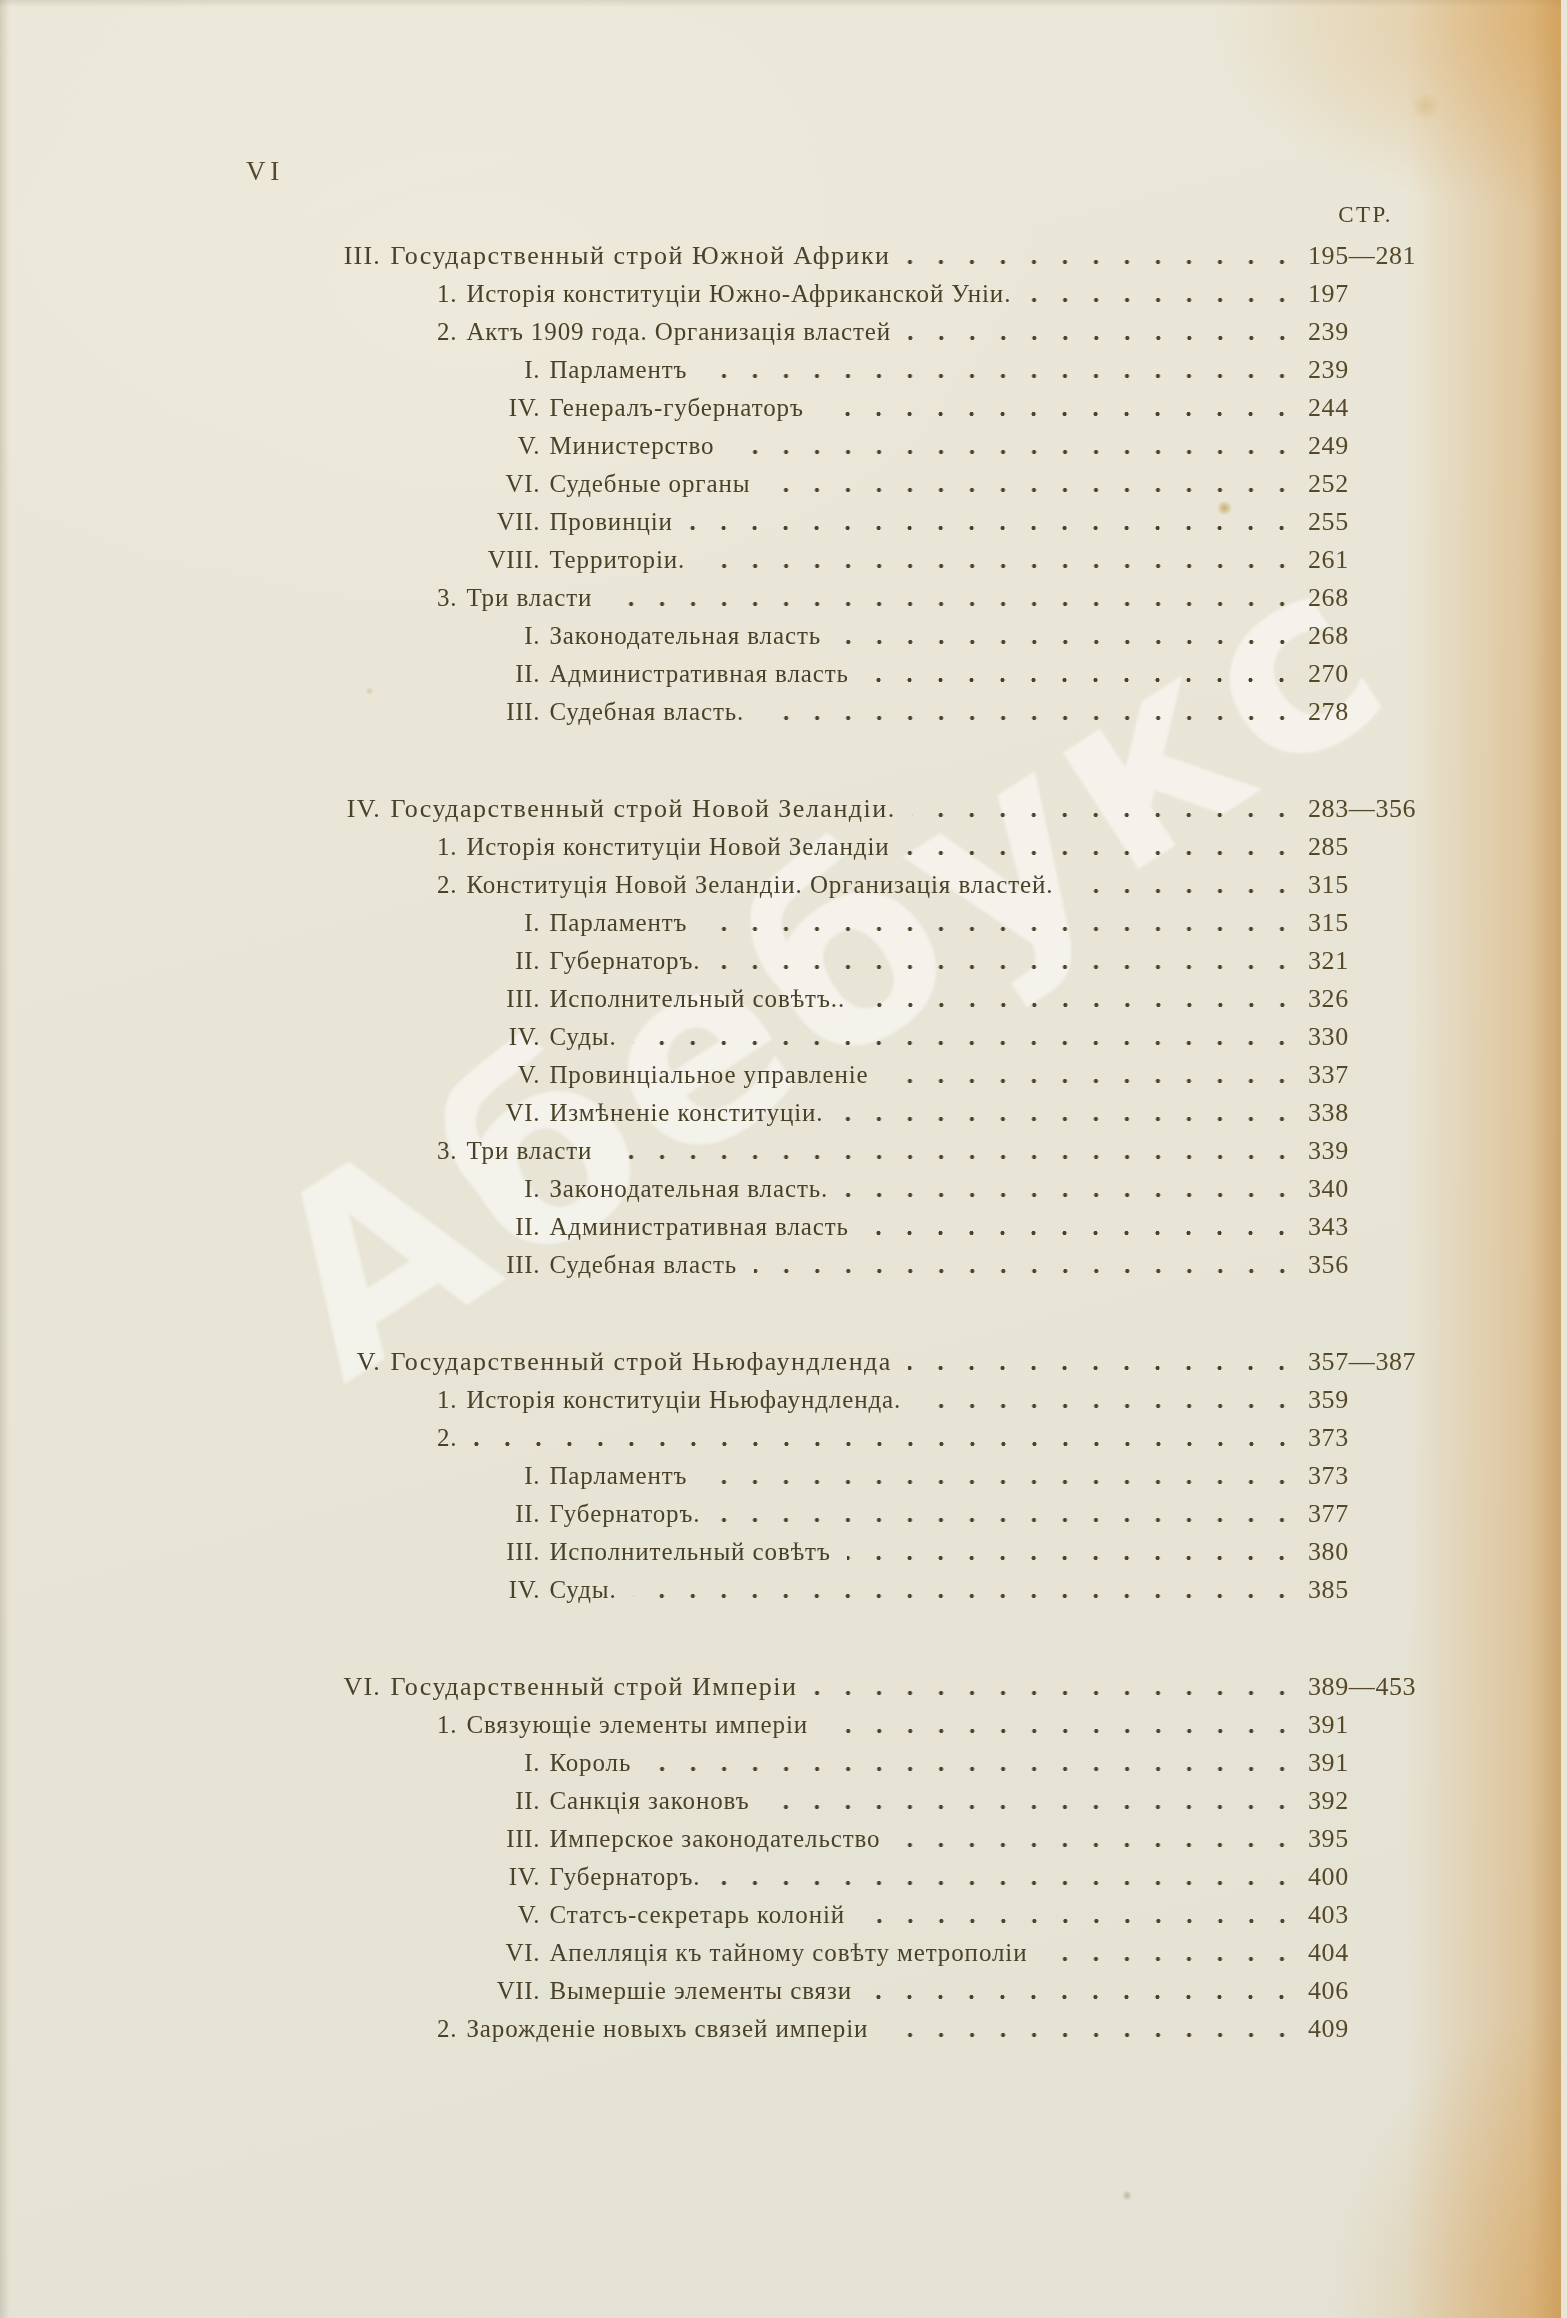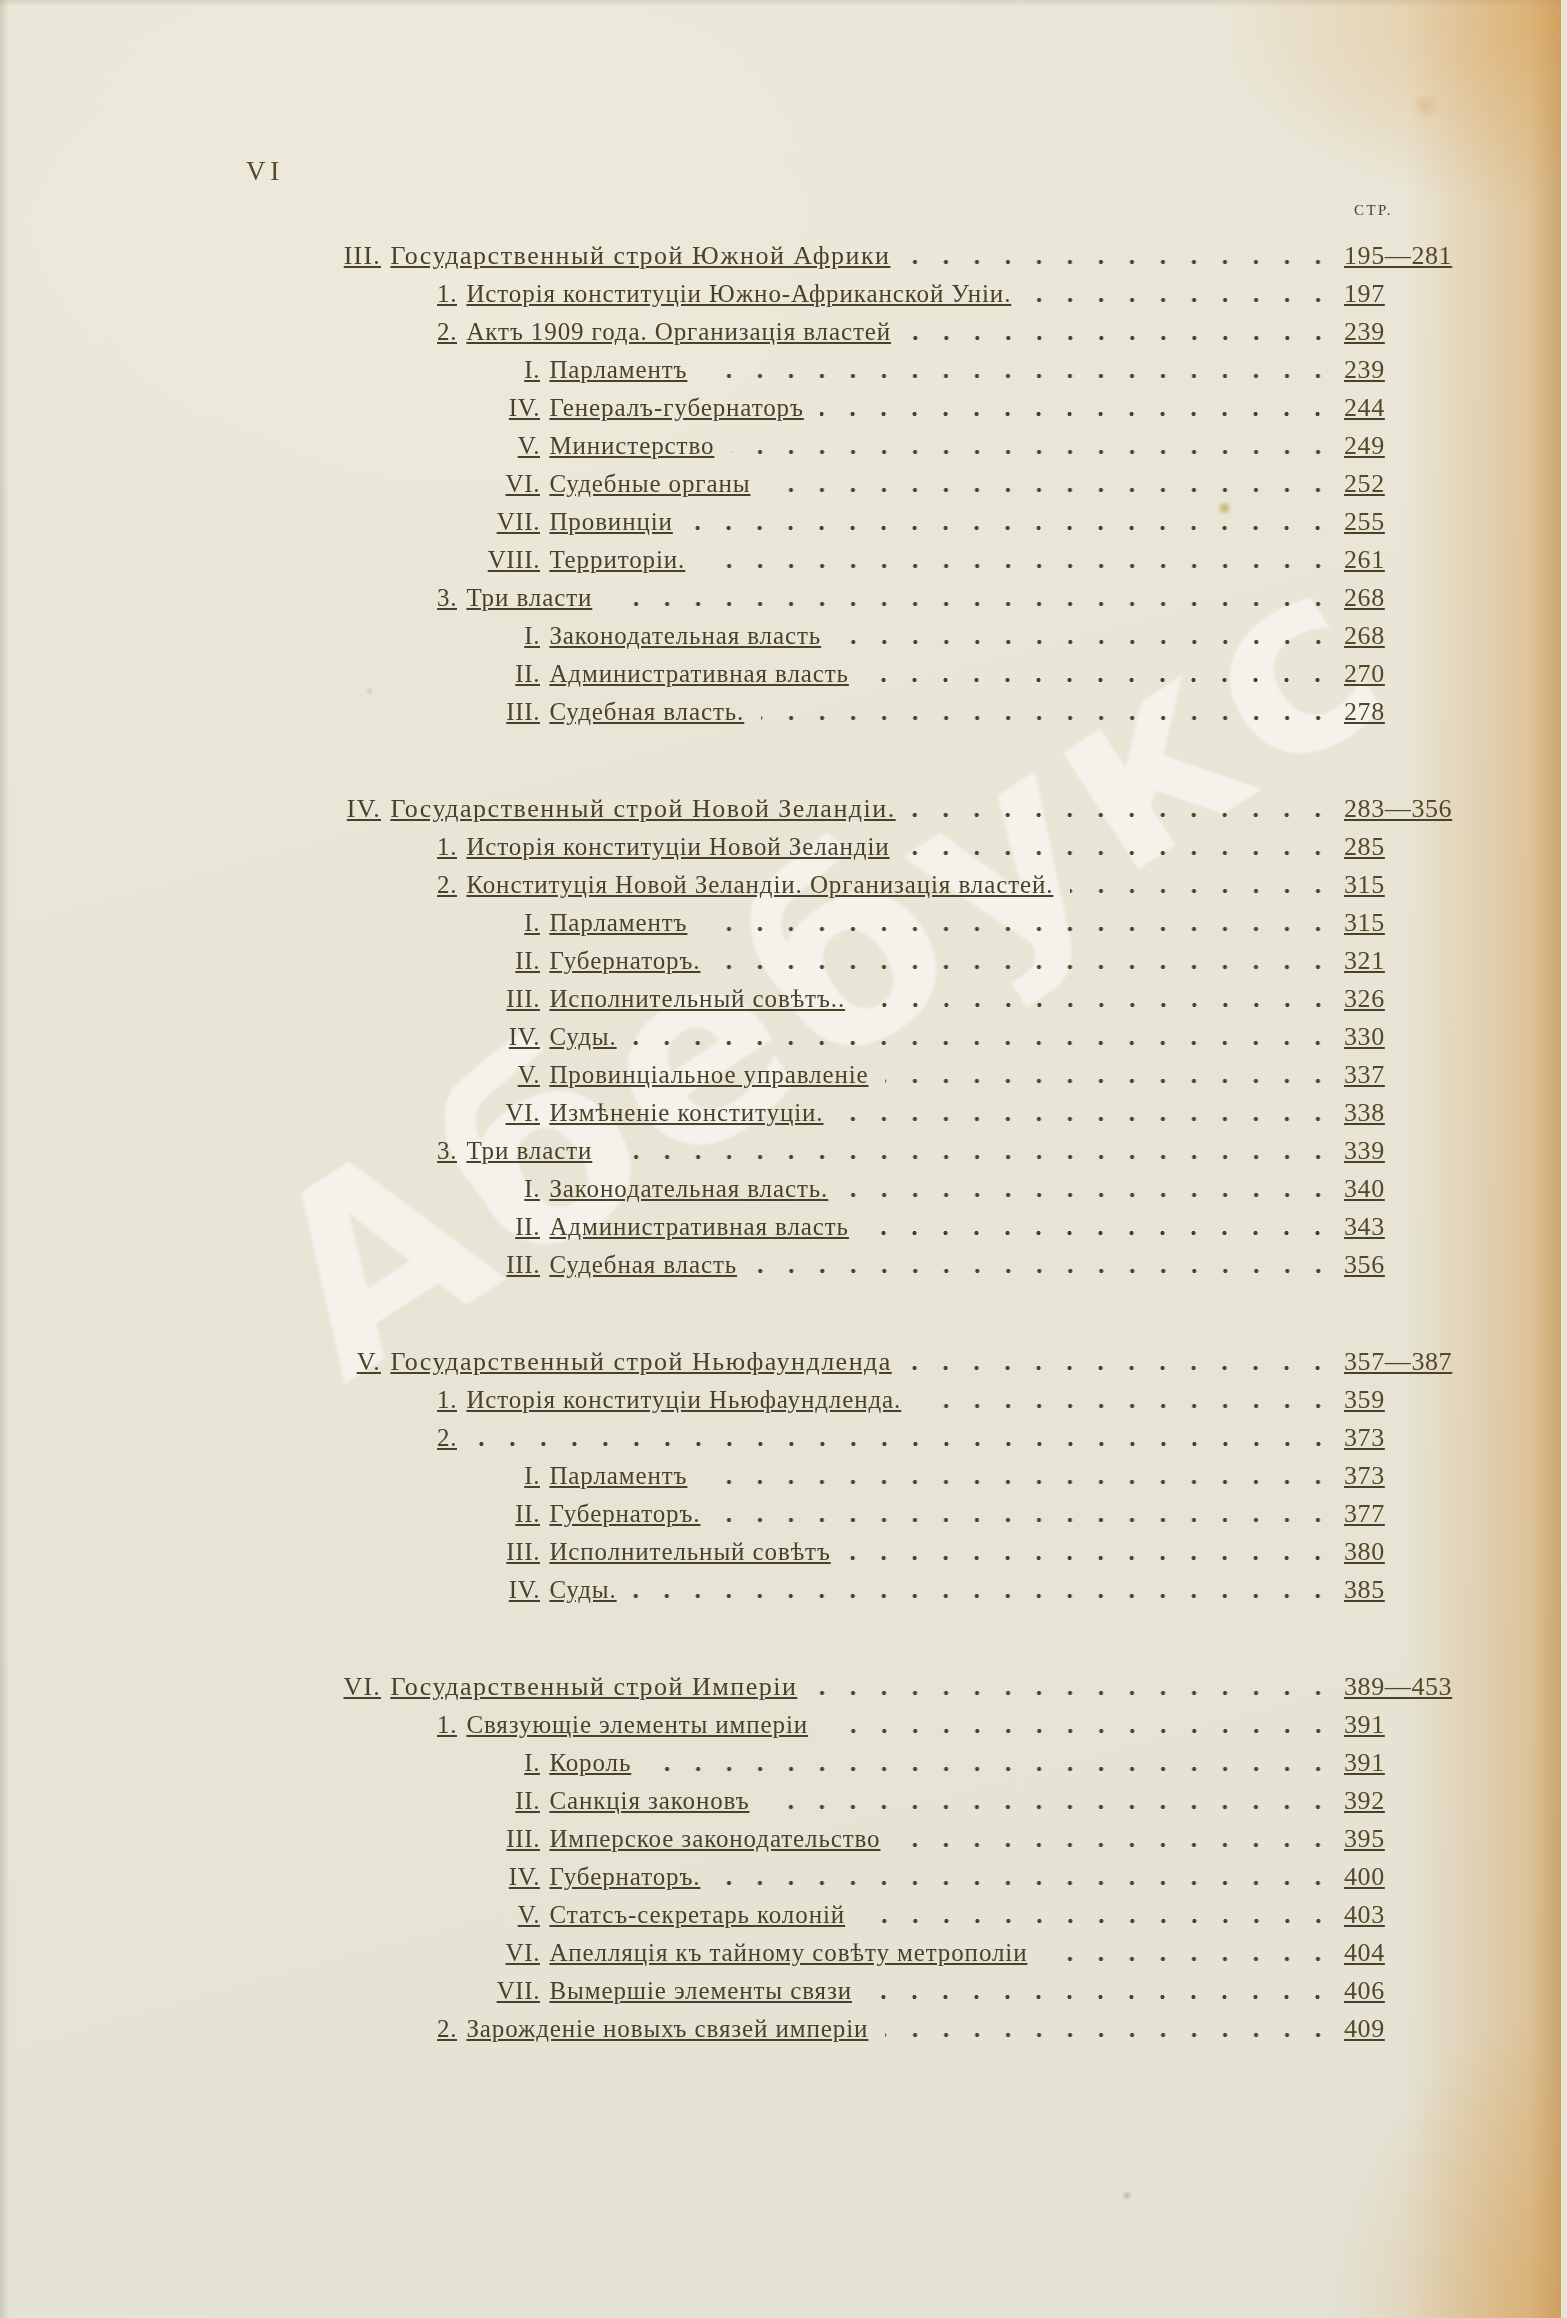--- a/index.html
+++ b/index.html
@@ -31,30 +31,29 @@
     pointer-events:none;
     z-index:1;
   }
   .content{position:relative;z-index:2;}
   .folio{
     position:absolute;left:246px;top:156px;
     font-size:27px;letter-spacing:4.7px;color:#55482c;
   }
   .col-header{
     position:absolute;right:168px;top:202px;
-    font-size:15px;letter-spacing:2.4px;color:#4d422a;
+    font-size:23px;letter-spacing:2.4px;color:#4d422a;
   }
   .toc{
     position:absolute;left:0;top:231px;width:1568px;
   }
   .row{
     display:flex;align-items:flex-end;height:38px;
-    padding-right:64px;box-sizing:border-box;
+    padding-right:100px;box-sizing:border-box;
     white-space:nowrap;
-    text-decoration:underline;
   }
   .row span{line-height:1.04;}
   .level-section{margin-top:59px;}
   .level-section.first{margin-top:0;}
   .label{flex:0 0 auto;text-align:right;}
   .level-section .label{width:381px;font-size:26px;letter-spacing:1.2px;}
   .level-item .label{width:457px;font-size:25px;letter-spacing:0.6px;}
   .level-sub .label{width:540px;font-size:25px;letter-spacing:0.6px;}
   .title{margin-left:9.4px;flex:0 0 auto;}
   .level-section .title{font-size:26px;letter-spacing:1.5px;text-align:center;}

